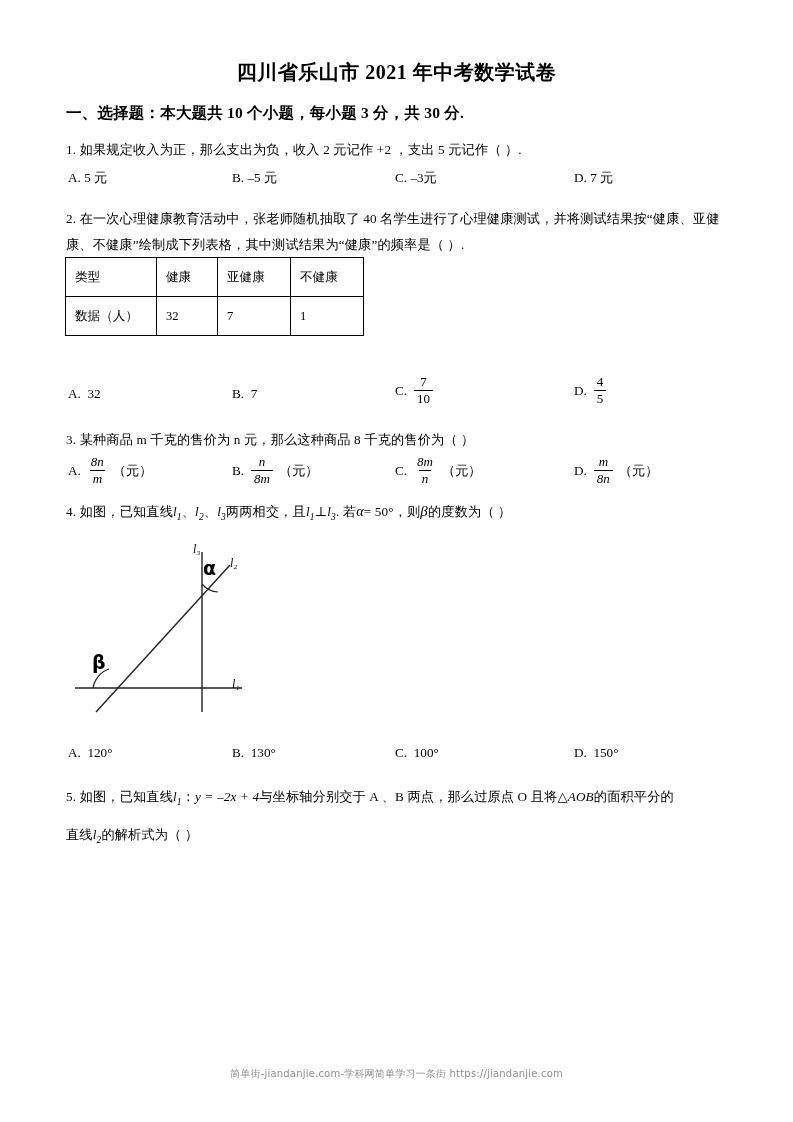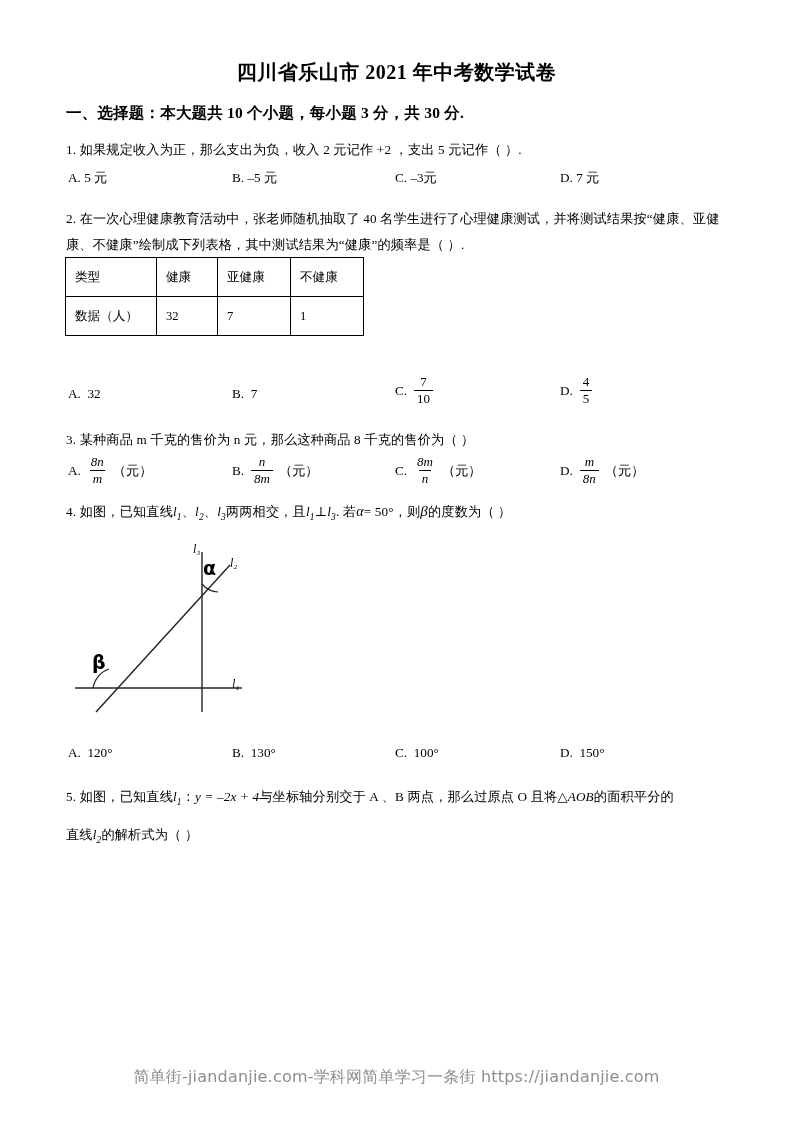--- a/index.html
+++ b/index.html
@@ -59,21 +59,21 @@
     height: 22px;
   }
   .opt {
     position: absolute;
     font-size: 13.2px;
     white-space: nowrap;
   }
   .optA { left: 68px; }
   .optB { left: 232px; }
   .optC { left: 395px; }
-  .optD { left: 560px; }
+  .optD { left: 574px; }
 
   
   .opt-frac {
     position: absolute;
     font-size: 13.2px;
     white-space: nowrap;
     display: flex;
     align-items: center;
   }
   .frac {
@@ -144,21 +144,21 @@
 
   .italic { font-style: italic; font-family: "Liberation Serif","DejaVu Serif",serif; }
   .sub { font-size: 0.72em; vertical-align: sub; font-style: italic; }
 
   .footer {
     position: absolute;
     top: 1067px;
     left: 0;
     width: 793px;
     text-align: center;
-    font-size: 16px;
+    font-size: 10px;
     color: #8e8e8e;
     font-family: "DejaVu Sans", "Liberation Sans", sans-serif;
     letter-spacing: 0.2px;
   }
 </style>
 </head>
 <body>
 
 <div class="page">
 

